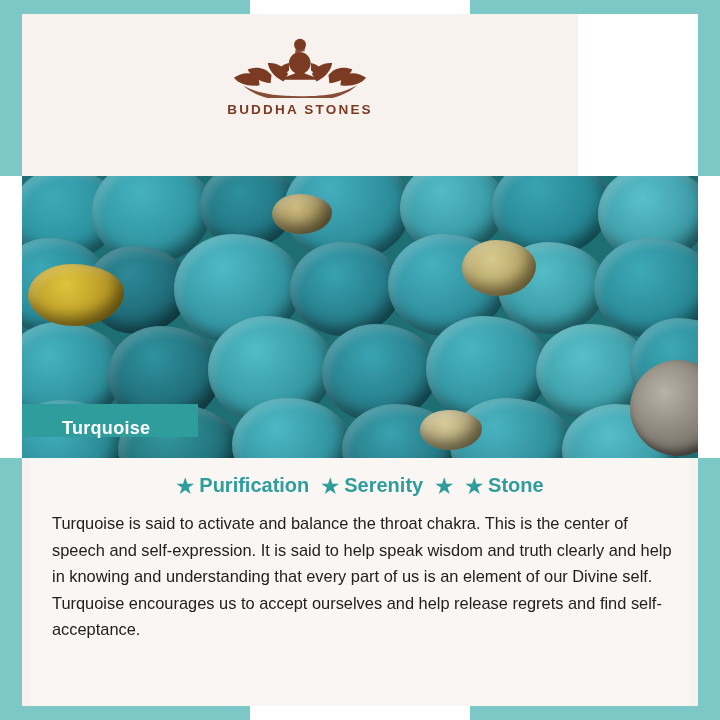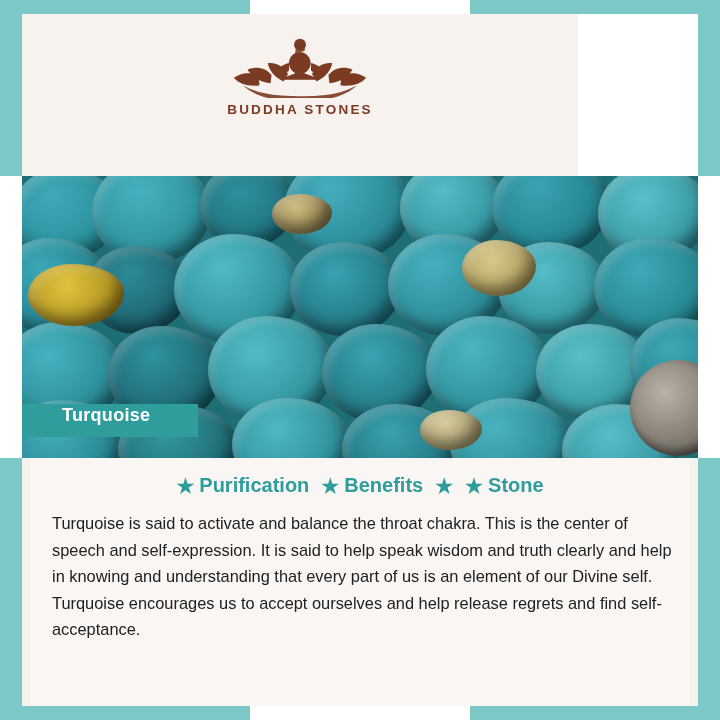--- a/index.html
+++ b/index.html
@@ -130,21 +130,22 @@
   
   .stone-tab {
     position: absolute;
     left: 22px;
     top: 404px;
     height: 33px;
     min-width: 176px;
     background: #2e9d9b;
     color: #ffffff;
     display: flex;
-    padding: 1px 18px 0 40px;
+    align-items: center;
+    padding: 16px 18px 0 40px;
     font-size: 18px;
     font-weight: bold;
     letter-spacing: 0.3px;
     box-sizing: border-box;
   }
 
   
   .content {
     position: absolute;
     left: 22px;
@@ -318,21 +319,21 @@
   <div class="content">
     <div class="content-inner">
 
       <div class="benefits">
         <div class="benefit">
           <span class="star">★</span>
           <span>Purification</span>
         </div>
         <div class="benefit">
           <span class="star">★</span>
-          <span>Benefits</span>
+          <span>Serenity</span>
         </div>
         <div class="benefit">
           <span class="star">★</span>
         </div>
         <div class="benefit">
           <span class="star">★</span>
           <span>Stone</span>
         </div>
       </div>
 

